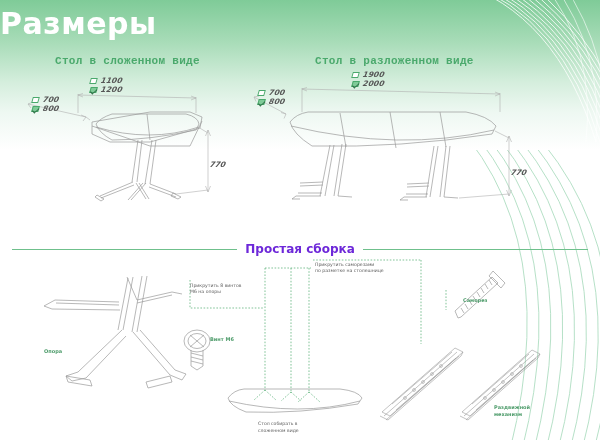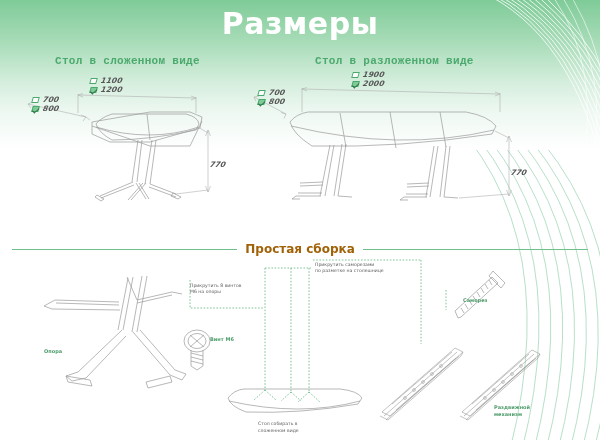--- a/index.html
+++ b/index.html
@@ -10,42 +10,42 @@
   }
   .page{position:absolute;inset:0;overflow:hidden;background:#fff;}
 
   
   .hero{
     position:absolute;left:0;top:0;width:600px;height:150px;
     background:linear-gradient(to bottom,#7fcb98 0%,#a8dcb8 28%,#d5eedd 55%,#eef8f2 75%,#ffffff 100%);
     overflow:hidden;
   }
   .hero-title{
-    position:absolute;left:0;top:6px;width:600px;text-align:center;
+    position:absolute;left:0;top:6px;width:600px;text-align:left;
     color:#ffffff;font-size:30px;font-weight:bold;letter-spacing:.5px;
   }
   .corner-fan{position:absolute;right:-6px;top:-8px;width:160px;height:150px;opacity:.95;}
   .side-arcs{position:absolute;right:-40px;top:150px;width:190px;height:300px;}
 
   
   .layer{position:absolute;left:0;top:0;width:600px;height:440px;pointer-events:none;}
 
   
   .sec-caption{
     position:absolute;color:#4aa96c;font-size:11px;font-weight:bold;
     letter-spacing:.3px;white-space:nowrap;font-family:Liberation Mono, monospace;
   }
   #cap-folded{left:55px;top:55px;}
   #cap-unfolded{left:315px;top:55px;}
 
   
   .divider{position:absolute;left:12px;top:240px;width:576px;height:18px;
            display:flex;align-items:center;gap:8px;}
   .divider .rule{flex:1 1 auto;height:1px;background:#6fc08c;}
-  .divider .dtext{color:#a16207;font-size:12px;font-weight:bold;white-space:nowrap;}
+  .divider .dtext{color:#6d28d9;font-size:12px;font-weight:bold;white-space:nowrap;}
 
   
   .opt-group{position:absolute;font-size:7px;color:#6b6b6b;line-height:9px;white-space:nowrap;}
   .opt-row{display:flex;align-items:center;gap:4px;height:9px;}
   .chip{
     width:7px;height:6px;border:1px solid #4aa96c;box-sizing:border-box;
     transform:skewX(-16deg);background:#fff;flex:0 0 auto;position:relative;
   }
   .chip.on{background:#7fcb98;}
   .chip.on:after{

